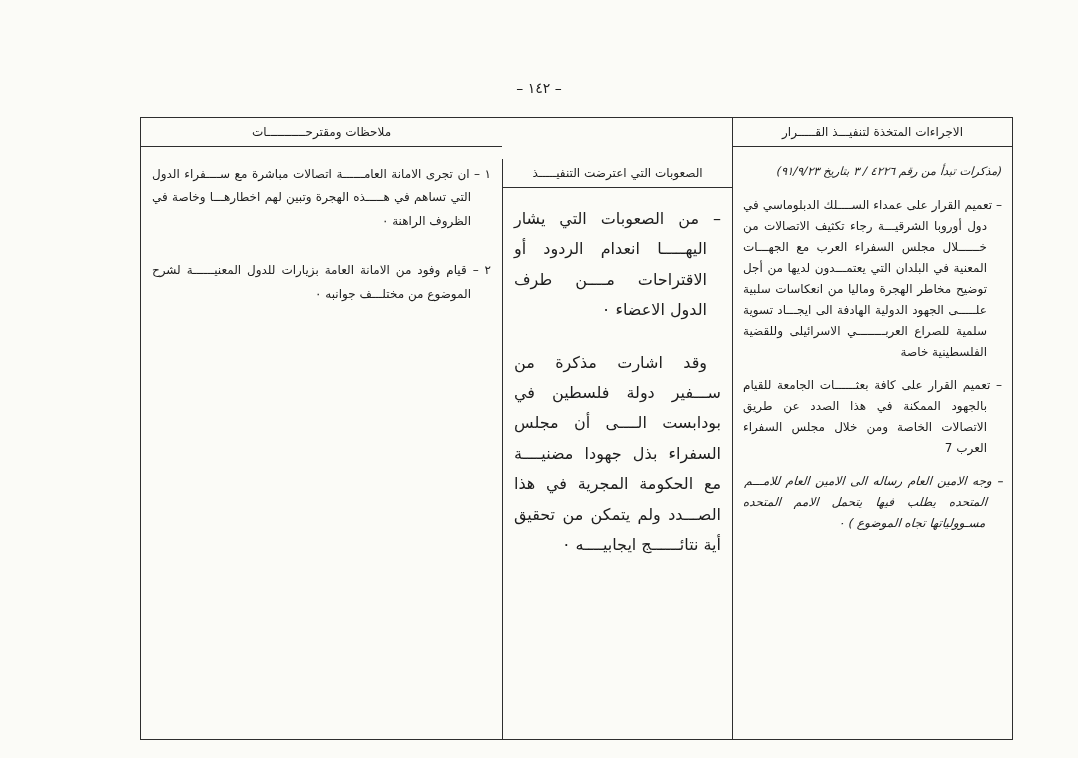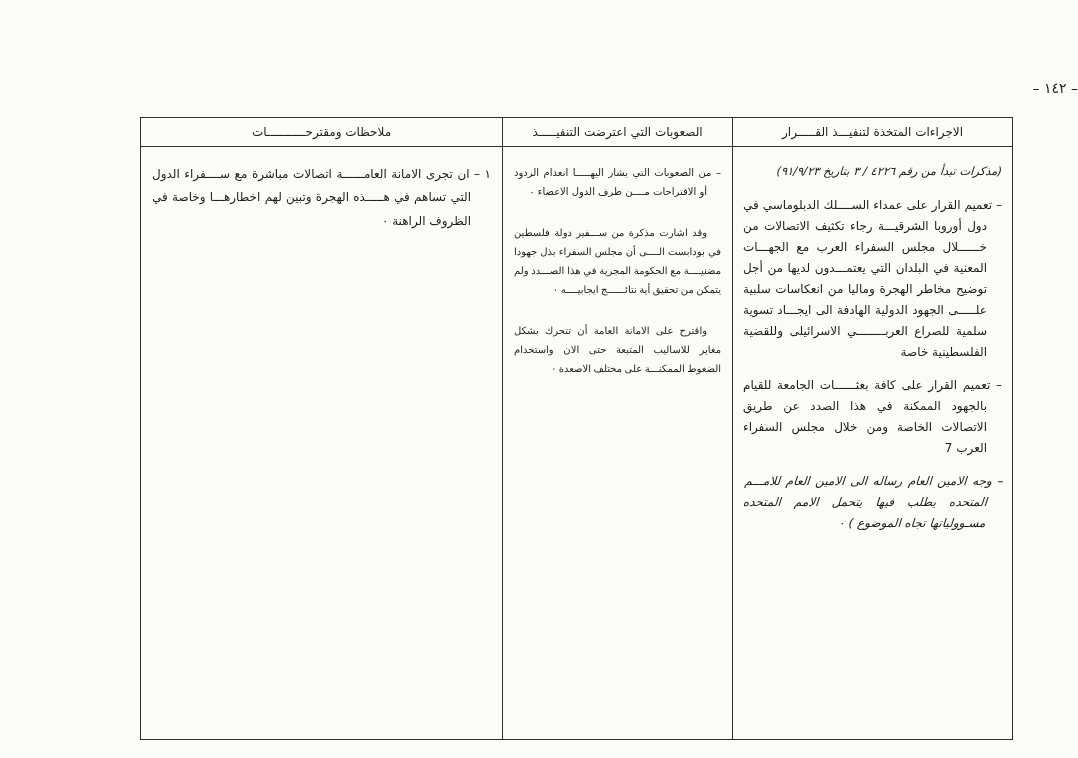--- a/index.html
+++ b/index.html
@@ -9,40 +9,40 @@
     background:#fbfbf7;
     font-family:"DejaVu Sans", sans-serif;
     color:#1d1d1d;
     position:relative;
     overflow:hidden;
     direction:rtl;
   }
   .page-number {
     position:absolute;
     top:80px; left:0; right:0;
-    text-align:right;
+    text-align:center;
     font-size:14px;
     letter-spacing:1px;
   }
   .doc-table {
     position:absolute;
     top:117px;
     right:65px;
     width:873px;
     height:623px;
     border:1.5px solid #2e2e2e;
     display:flex;
     direction:rtl;
     background:transparent;
   }
   .col { display:flex; flex-direction:column; }
   .col:not(:last-child) { border-left:1.5px solid #2e2e2e; }
   .col-decision { width:158px; }
   .col-actions  { width:280px; }
-  .col-difficulties { width:230px; }
+  .col-difficulties { width:230px;margin-top:41px; }
   .col-notes { flex:1; }
   .cell-header {
     height:29px;
     border-bottom:1.5px solid #2e2e2e;
     display:flex; align-items:center; justify-content:center;
     font-size:12px;
     white-space:nowrap;
     overflow:hidden;
   }
   .cell-body {
@@ -56,23 +56,23 @@
   .col-decision .cell-body { padding:16px 8px 10px; font-size:12.5px; line-height:2.0; text-align:right; }
   .col-decision p { padding-right:13px; text-indent:-13px; margin-bottom:10px; }
 
   
   .col-actions .cell-body { padding:14px 10px 8px; font-size:12px; line-height:1.75; }
   .col-actions p.para-dash { padding-right:15px; text-indent:-15px; margin-bottom:12px; }
   .col-actions p.para-memo { margin:0 0 14px; font-size:11.5px; }
   .col-actions p.hand { font-style:italic; transform:skewX(-4deg); }
 
   
-  .col-difficulties .cell-body { padding:16px 11px 8px; font-size:10px; line-height:1.9; }
+  .col-difficulties .cell-body { padding:16px 11px 8px; font-size:16px; line-height:1.9; }
   .col-difficulties p.para-dash { padding-right:14px; text-indent:-14px; margin-bottom:22px; }
-  .col-difficulties p.para-plain { text-indent:14px; margin-bottom:22px;font-family:Liberation Serif, serif; }
+  .col-difficulties p.para-plain { text-indent:14px; margin-bottom:22px; }
 
   
   .col-notes .cell-body { padding:16px 11px 8px; font-size:12px; line-height:1.95; }
   .col-notes p { padding-right:20px; text-indent:-20px; margin-bottom:26px; }
 </style>
 </head>
 <body>
 
 <div class="page-number">– ١٤٢ –</div>
 
@@ -87,24 +87,24 @@
       <p class="para-dash">– تعميم القرار على كافة بعثــــــات الجامعة للقيام بالجهود الممكنة في هذا الصدد عن طريق الاتصالات الخاصة ومن خلال مجلس السفراء العرب 7</p>
       <p class="para-dash hand">– وجه الامين العام رساله الى الامين العام للامـــم المتحده يطلب فيها يتحمل الامم المتحده مسـوولياتها تجاه الموضوع ) ٠</p>
     </div>
   </div>
 
   <div class="col col-difficulties">
     <div class="cell-header">الصعوبات التي اعترضت التنفيـــــذ</div>
     <div class="cell-body">
       <p class="para-dash">– من الصعوبات التي يشار اليهـــــا انعدام الردود أو الاقتراحات مــــن طرف الدول الاعضاء ٠</p>
       <p class="para-plain">وقد اشارت مذكرة من ســـفير دولة فلسطين في بودابست الــــى أن مجلس السفراء بذل جهودا مضنيــــة مع الحكومة المجرية في هذا الصـــدد ولم يتمكن من تحقيق أية نتائــــــج ايجابيــــه ٠</p>
-      <p class="para-plain">واقترح على الامانة العامة أن تتحرك بشكل مغاير للاساليب المتبعة حتى الان واستخدام الضغوط الممكنـــة على مختلف الاصعدة ٠</p>
     </div>
   </div>
 
   <div class="col col-notes">
     <div class="cell-header">ملاحظات ومقترحـــــــــــات</div>
     <div class="cell-body">
       <p>١ – ان تجرى الامانة العامــــــة اتصالات مباشرة مع ســــفراء الدول التي تساهم في هـــــذه الهجرة وتبين لهم اخطارهـــا وخاصة في الظروف الراهنة ٠</p>
+      <p>٢ – قيام وفود من الامانة العامة بزيارات للدول المعنيــــــة لشرح الموضوع من مختلـــف جوانبه ٠</p>
     </div>
   </div>
 
 </div>
 
 </body></html>

